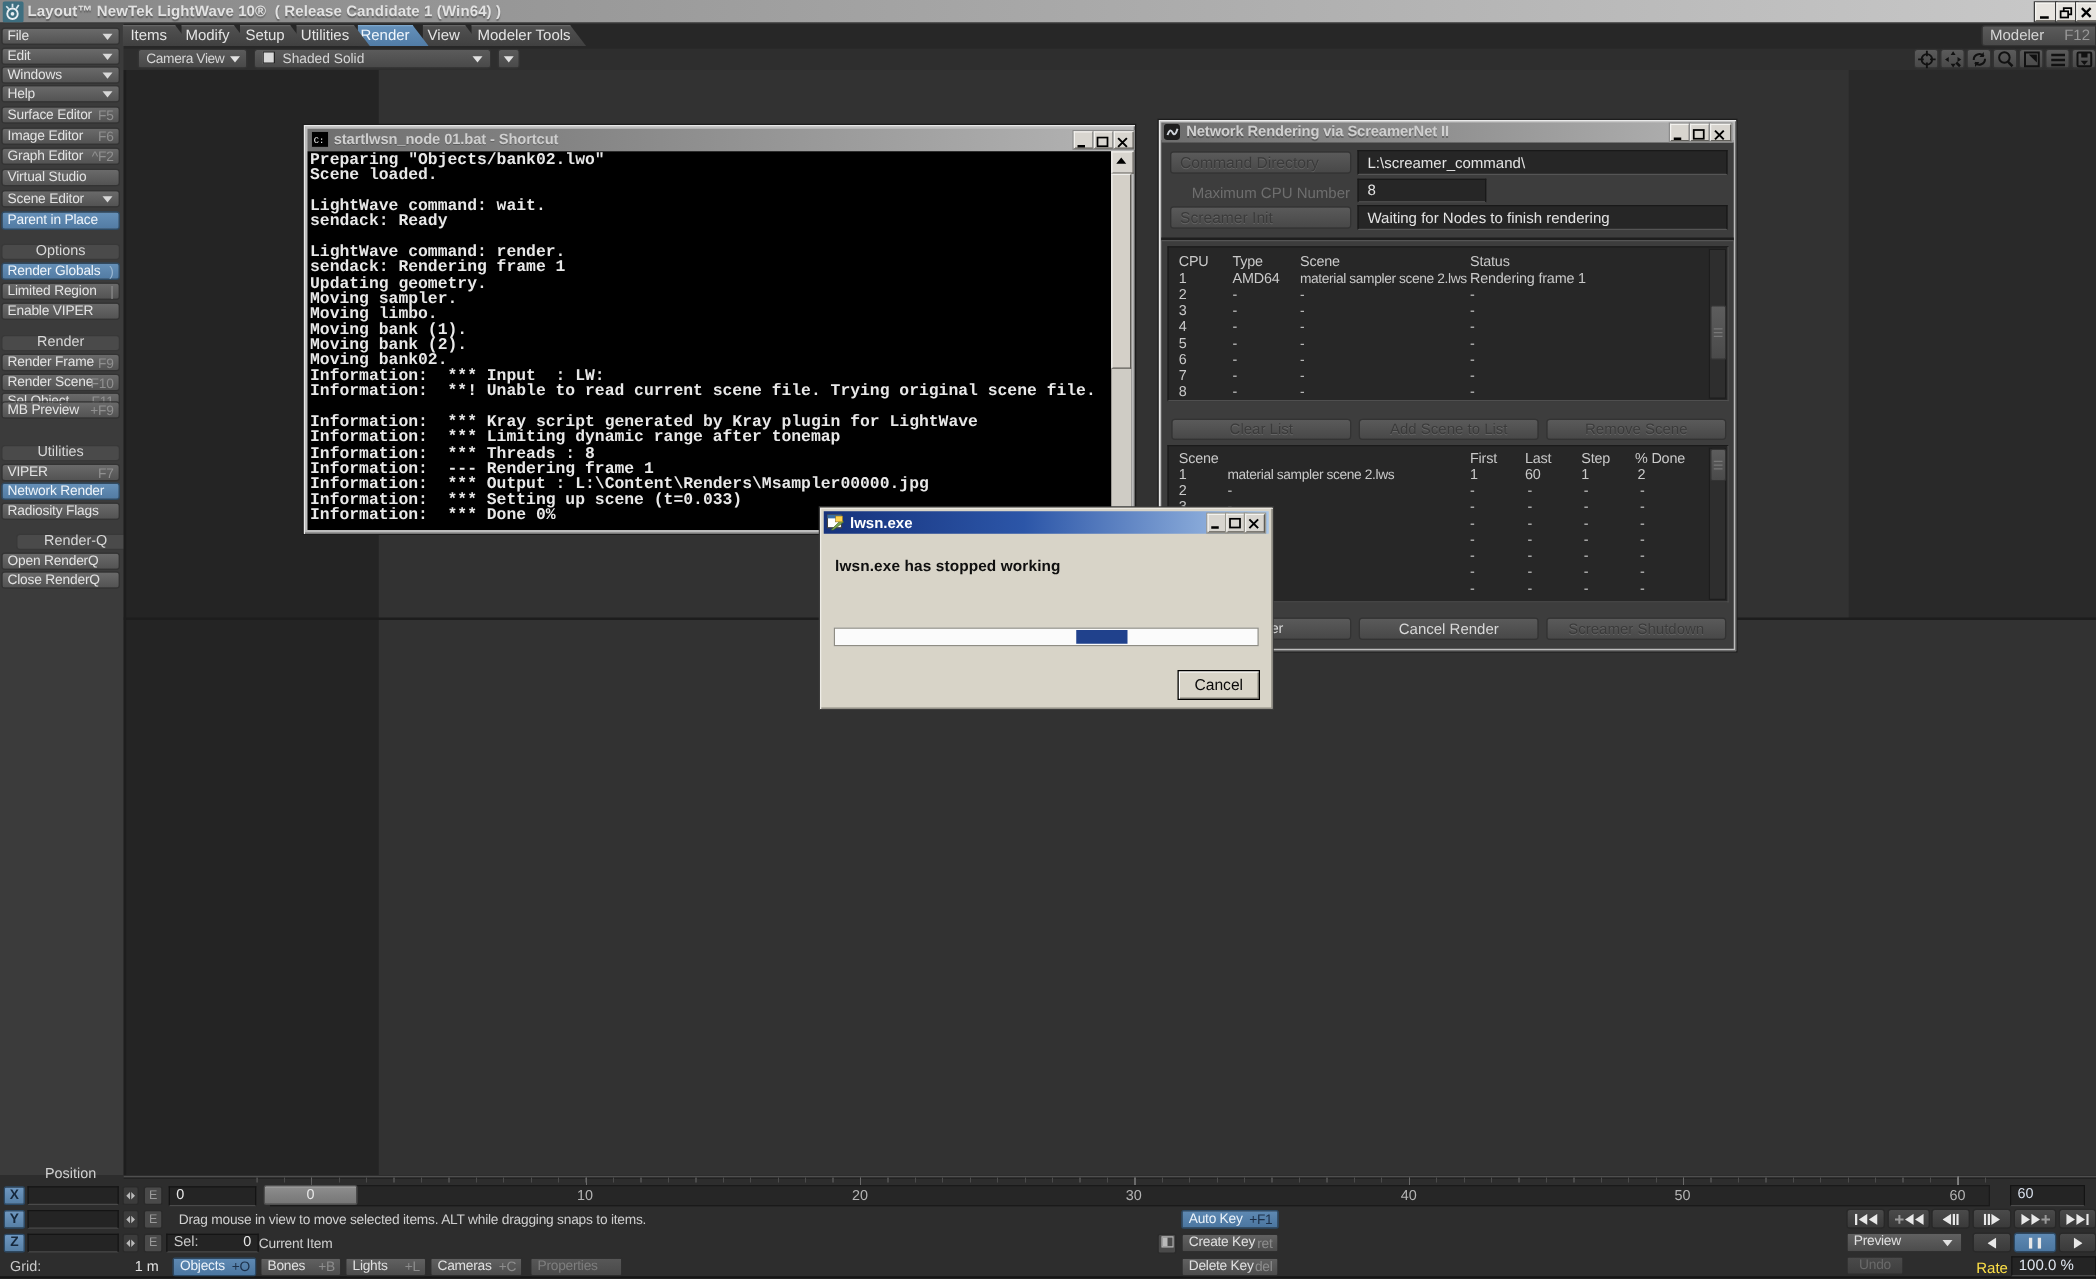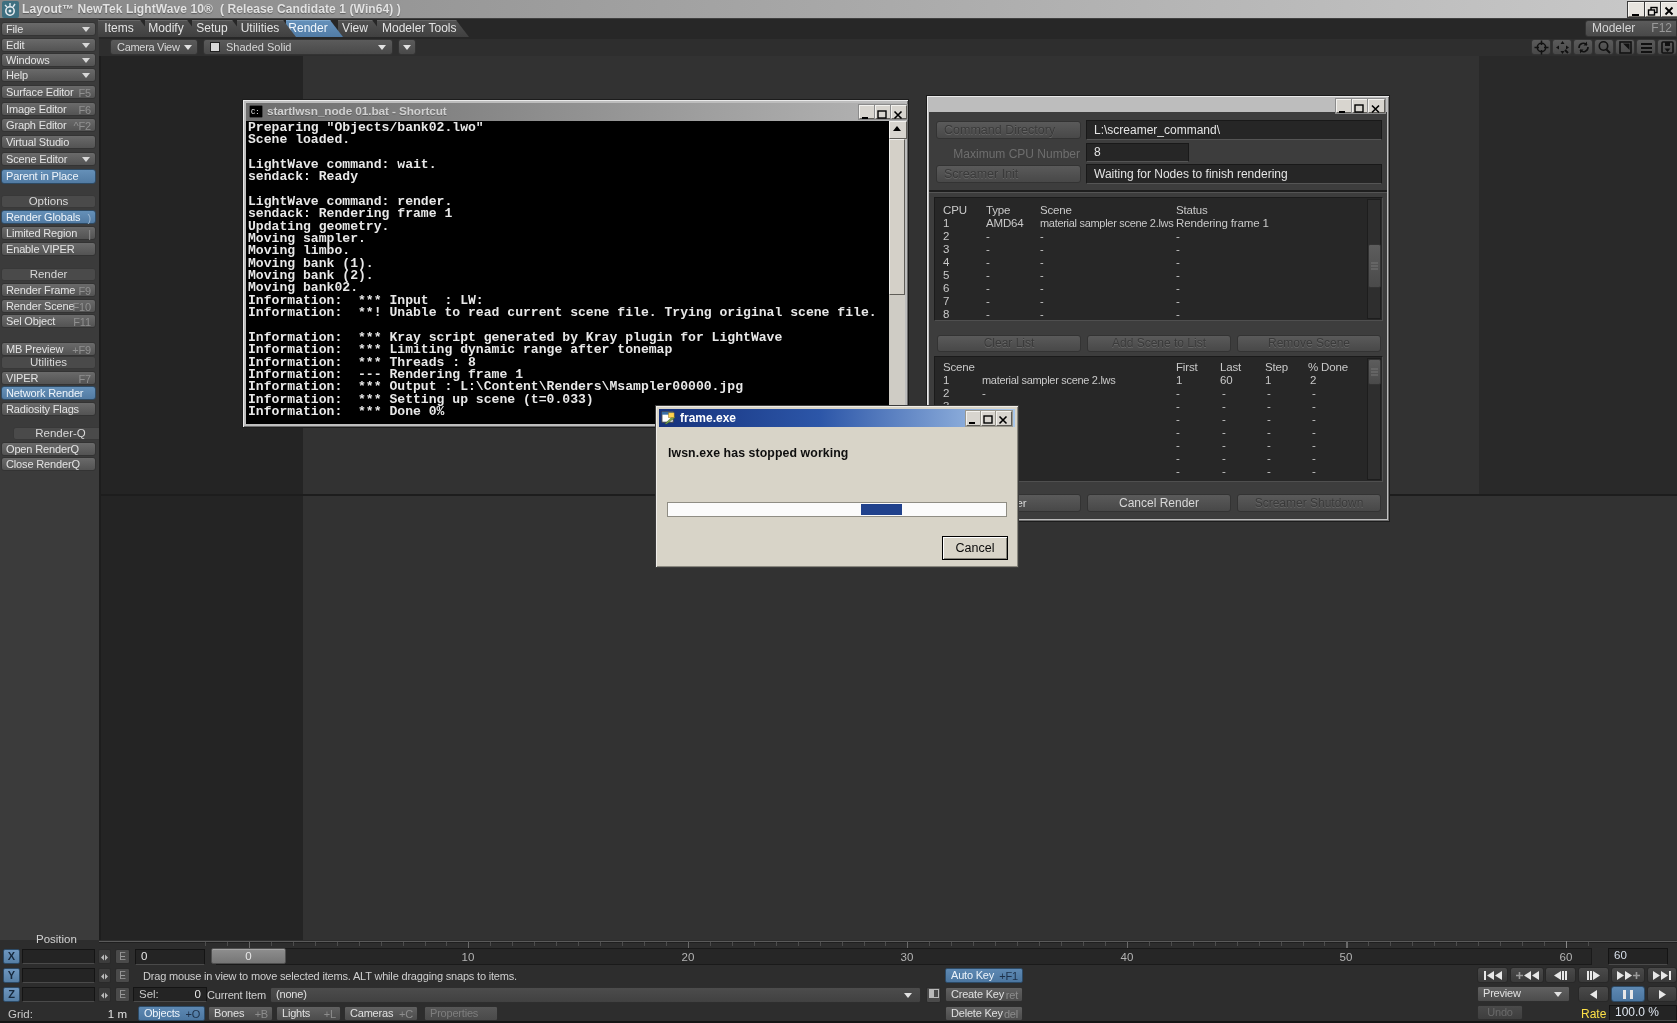--- a/index.html
+++ b/index.html
@@ -74,21 +74,21 @@
 <div class="sbtn" style="top:151.5px;height:14px;">Scene Editor<em></em></div>
 <div class="sbtn blue" style="top:168.5px;height:15px;">Parent in Place</div>
 <div class="shdr" style="top:195px;">Options</div>
 <div class="sbtn blue" style="top:210px;height:14px;">Render Globals<i style="color:#9cb8d2">)</i></div>
 <div class="sbtn" style="top:226px;height:14px;">Limited Region<i>|</i></div>
 <div class="sbtn" style="top:242px;height:14px;">Enable VIPER</div>
 <div class="shdr" style="top:268px;">Render</div>
 <div class="sbtn" style="top:283px;height:14px;">Render Frame<i>F9</i></div>
 <div class="sbtn" style="top:298.5px;height:14px;">Render Scene<i>F10</i></div>
 <div class="sbtn" style="top:314px;height:14px;">Sel Object<i>F11</i></div>
-<div class="sbtn" style="top:342px;height:14px;">MB Preview<i>+F9</i></div>
+<div class="sbtn" style="top:321px;height:14px;">MB Preview<i>+F9</i></div>
 <div class="shdr" style="top:356px;">Utilities</div>
 <div class="sbtn" style="top:370.5px;height:14px;">VIPER<i>F7</i></div>
 <div class="sbtn blue" style="top:386px;height:14px;">Network Render</div>
 <div class="sbtn" style="top:402px;height:14px;">Radiosity Flags</div>
 <div class="shdr" style="top:427px;margin-left:12px;">Render-Q</div>
 <div class="sbtn" style="top:441.5px;height:14px;">Open RenderQ</div>
 <div class="sbtn" style="top:457px;height:14px;">Close RenderQ</div>
 <div class="abs" style="left:99px;top:19px;width:1578px;height:20px;background:#272727;"></div>
 <div class="tab " style="left:98px;top:20px;width:55px;z-index:20;">Items</div>
 <div class="tab " style="left:145px;top:20px;width:55px;z-index:19;">Modify</div>
@@ -173,21 +173,20 @@
 <div class="minie" style="left:115px;top:968px;">E</div>
 <div class="xyz" style="top:987px;">Z</div>
 <div class="fld" style="left:22px;top:987px;width:73px;height:15px;"></div>
 <div class="mini" style="left:98px;top:987px;"><svg width="11" height="13">
         <path d="M2 6.5 L5 3.5 V9.5 Z M9 6.5 L6 3.5 V9.5 Z" fill="#b9b9b9"></path>
       </svg></div>
 <div class="minie" style="left:115px;top:987px;">E</div>
 <div class="lbl" style="left:143px;top:970px;color:#cfcfcf;font-size:11px;letter-spacing:-0.18px;">Drag mouse in view to move selected items. ALT while dragging snaps to items.</div>
 <div class="fld" style="left:133px;top:987px;width:74px;height:15px;color:#c9c9c9;">Sel:<span style="position:absolute;right:5px;color:#e8e8e8;">0</span></div>
 <div class="lbl" style="left:207px;top:989px;color:#d0d0d0;font-size:11px;letter-spacing:-0.18px;">Current Item</div>
-<div class="bbtn" style="left:270px;top:987px;width:651px;height:16px;background:linear-gradient(#4c4c4c,#414141);">(none)<span class="dar" style="position:absolute;right:8px;top:5px;"></span></div>
 <div class="minie" style="left:926px;top:987px;height:16px;"><svg width="10" height="11">
         <rect x="0.5" y="1.5" width="9" height="8" fill="none" stroke="#b9b9b9"></rect>
         <rect x="1" y="2" width="4" height="7" fill="#b9b9b9"></rect>
       </svg></div>
 <div class="lbl" style="left:8px;top:1008px;">Grid:</div>
 <div class="lbl" style="left:95px;top:1008px;width:32px;text-align:right;color:#e2e2e2;">1 m</div>
 <div class="bbtn blue" style="left:138px;top:1006px;width:67px;">Objects<i>+O</i></div>
 <div class="bbtn" style="left:208px;top:1006px;width:65px;">Bones<i>+B</i></div>
 <div class="bbtn" style="left:276px;top:1006px;width:65px;">Lights<i>+L</i></div>
 <div class="bbtn" style="left:344px;top:1006px;width:74px;">Cameras<i>+C</i></div>
@@ -331,20 +330,27 @@
 <div class="abs" style="left:889px;top:121px;width:16px;height:303px;background:#cfccc5;"></div>
 <div class="cbtn" style="left:889px;top:121px;width:16px;height:16px;box-shadow:none;"><svg width="14" height="14">
         <path d="M7 4 L3 9 H11 Z" fill="#000"></path>
       </svg></div>
 <div class="cbtn" style="left:889px;top:408px;width:16px;height:16px;box-shadow:none;"><svg width="14" height="14">
         <path d="M7 10 L3 5 H11 Z" fill="#000"></path>
       </svg></div>
 <div class="abs" style="left:889px;top:139px;width:16px;height:156px;background:#d4d0c8;border:1px solid;border-color:#f0efec #5f5d58 #5f5d58 #f0efec;box-sizing:border-box;"></div>
 <div class="cw" style="left:927px;top:96px;width:462px;height:425px;"></div>
 <div class="abs" style="left:929px;top:112px;width:458px;height:407px;background:#3d3d3d;"></div>
+<div class="ctitle" style="left:929px;top:98px;width:458px;height:16px;">
+      <svg class="abs" style="left:2px;top:1px" width="13" height="13">
+        <rect width="13" height="13" rx="3" fill="#1e1e1e"></rect>
+        <path d="M3 9 Q5 3 7 7 Q9 11 11 4" stroke="#cfd4da" stroke-width="1.6" fill="none"></path>
+      </svg>
+      <div class="t" style="left:20px;top:0;">Network Rendering via ScreamerNet II</div>
+    </div>
 <div class="cbtn" style="left:1336px;top:99px;width:14px;height:12px;"><svg width="12" height="10">
         <rect x="2" y="7" width="6" height="2" fill="#000"></rect>
       </svg></div>
 <div class="cbtn" style="left:1352px;top:99px;width:14px;height:12px;"><svg width="12" height="10">
         <rect x="2" y="1" width="8" height="7" fill="none" stroke="#000" stroke-width="1.4"></rect>
       </svg></div>
 <div class="cbtn" style="left:1368px;top:99px;width:15px;height:12px;"><svg width="13" height="10">
         <path d="M3 1.5 L10 8.5 M10 1.5 L3 8.5" stroke="#000" stroke-width="1.6"></path>
       </svg></div>
 <div class="lwbtn dis" style="left:936px;top:121px;width:145px;height:18px;line-height:16px;text-align:left;padding-left:7px;font-size:12.5px;">Command Directory</div>
@@ -462,21 +468,21 @@
 <div class="lwbtn" style="left:1087px;top:494px;width:144px;height:18px;line-height:16px;">Cancel Render</div>
 <div class="lwbtn dis" style="left:1237px;top:494px;width:144px;height:18px;line-height:16px;">Screamer Shutdown</div>
 <div class="abs" style="left:656px;top:406px;width:362px;height:161px;background:#d8d4c8;box-shadow:inset 1px 1px 0 #efede8, inset -1px -1px 0 #8a887f, 0 0 0 1px #3c3c3c;"></div>
 <div class="abs" style="left:659px;top:409px;width:356px;height:18px;background:linear-gradient(90deg,#16327c 0%,#2c56a8 45%,#a9c7ea 100%);">
       <svg class="abs" style="left:2px;top:1px" width="15" height="15" viewBox="0 0 16 16">
         <rect x="1" y="2" width="12" height="11" fill="#fff" stroke="#444"></rect>
         <rect x="1" y="2" width="12" height="3" fill="#3a6ea5"></rect>
         <path d="M4 15 L13 6 L15 8 L6 15 Z" fill="#7aa24a" stroke="#3c5c2a" stroke-width=".5"></path>
         <rect x="8" y="3" width="6" height="5" fill="#ffd34e" stroke="#8a6d1f" stroke-width=".5"></rect>
       </svg>
-      <div style="position:absolute;left:21px;top:2px;font-size:12px;font-weight:bold;color:#fff;">frame.exe</div>
+      <div style="position:absolute;left:21px;top:2px;font-size:12px;font-weight:bold;color:#fff;">lwsn.exe</div>
     </div>
 <div class="cbtn" style="left:966px;top:411px;width:14px;height:13px;box-shadow:0 0 0 1px #9a988f;"><svg width="12" height="11">
         <rect x="2" y="7" width="6" height="2" fill="#000"></rect>
       </svg></div>
 <div class="cbtn" style="left:981px;top:411px;width:14px;height:13px;box-shadow:0 0 0 1px #9a988f;"><svg width="12" height="11">
         <rect x="2" y="1" width="8" height="7" fill="none" stroke="#000" stroke-width="1.4"></rect>
       </svg></div>
 <div class="cbtn" style="left:996px;top:411px;width:14px;height:13px;box-shadow:0 0 0 1px #9a988f;"><svg width="12" height="11">
         <path d="M2.5 1.5 L9.5 8.5 M9.5 1.5 L2.5 8.5" stroke="#000" stroke-width="1.6"></path>
       </svg></div>

